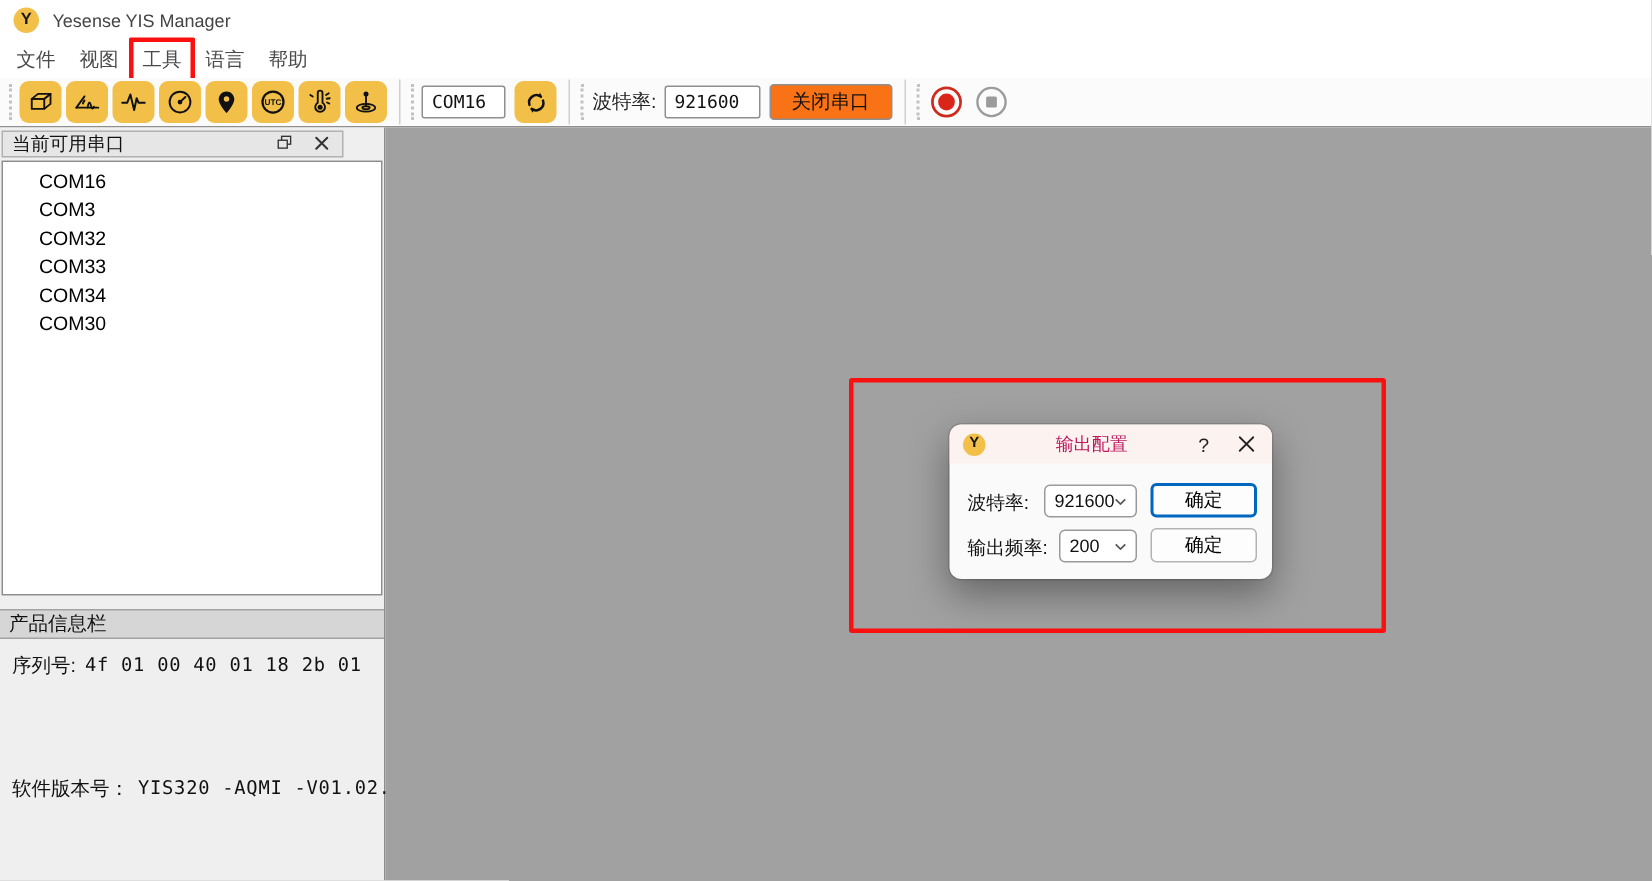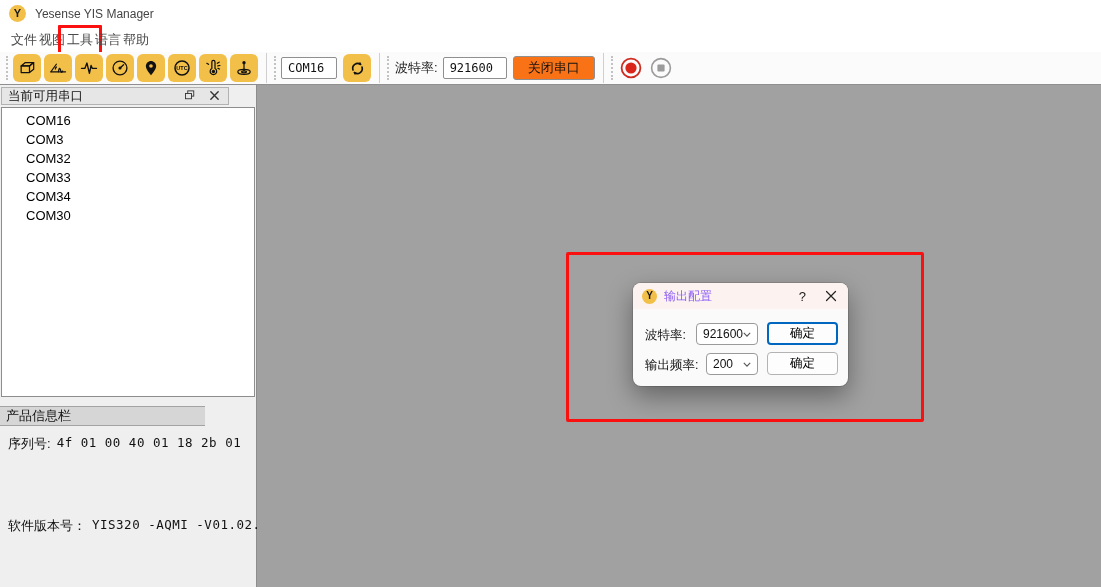--- a/index.html
+++ b/index.html
@@ -9,21 +9,21 @@
 
   
   .titlebar { position:absolute; left:0; top:0; width:1101px; height:27px;
     display:flex; align-items:center; gap:9px; padding-left:9px; background:#fff; }
   .app-logo { width:17px; height:17px; border-radius:50%; background:#f2bf49;
     color:#161616; font-weight:bold; font-size:11px; display:grid; place-items:center; line-height:1; }
   .app-title { font-size:12px; color:#444; }
 
   
   .menubar { position:absolute; left:0; top:27px; width:1101px; height:25px;
-    display:flex; align-items:center; padding-left:10px; background:#fff;
+    display:flex; align-items:center; gap:14px; padding-left:10px; background:#fff;
     font-size:13px; color:#4a4a4a; }
   .menu-item { position:relative; padding:2px 1px; cursor:default; }
   .menu-annotation { position:absolute; left:-8px; right:-8px; top:-4px; bottom:-4px;
     border:3px solid #fb1010; border-radius:1px; pointer-events:none; }
 
   
   .toolbar { position:absolute; left:0; top:52px; width:1101px; height:33px;
     background:#fbfbfb; border-bottom:1px solid #8f8f8f;
     display:flex; align-items:center; padding-left:4px; }
   .tb-handle { width:0; height:24px; border-left:2px dotted #c2c2c2; margin:0 5px 0 2px; }
@@ -47,21 +47,21 @@
   .dock-header { position:absolute; left:1px; top:2px; width:228px; height:18px;
     background:#e6e6e6; border:1px solid #b2b2b2; display:flex; align-items:flex-start;
     padding:0 6px; font-size:12.5px; color:#111; }
   .dock-header .dock-title { flex:1; }
   .dock-icon-btn { width:16px; height:14px; background:transparent; border:none;
     display:grid; place-items:center; cursor:pointer; padding:0; margin-left:8px; }
   .port-list { position:absolute; left:1px; top:22px; width:254px; height:290px;
     background:#fff; border:1px solid #8d8d8d; overflow:hidden; padding-top:3px; }
   .port-item { height:19px; line-height:19px; padding-left:24px; font-size:13px; color:#000; cursor:default; }
 
-  .info-header { position:absolute; left:0; top:321px; width:205px; height:20px;
+  .info-header { position:absolute; left:0; top:321px; width:256px; height:20px;
     background:#d6d6d6; border-top:1px solid #a3a3a3; border-bottom:1px solid #a3a3a3;
     display:flex; align-items:center; padding:0 6px; font-size:13px; color:#111; }
   .info-row { position:absolute; left:8px; display:flex; align-items:flex-start; gap:6px; }
   .info-row-serial { top:350px; }
   .info-row-version { top:432px; }
   .info-label { font-size:13px; color:#111; white-space:nowrap; }
   .info-value { font-family:"DejaVu Sans Mono","Liberation Mono",monospace; font-size:12.5px;
     color:#111; letter-spacing:0.5px; white-space:nowrap; }
 
   
@@ -69,21 +69,21 @@
 
   
   .dialog-wrap { position:absolute; left:633px; top:283px; width:215px; height:103px; }
   .dialog { position:absolute; left:0; top:0; width:215px; height:103px; border-radius:8px;
     background:#fafafa; box-shadow:0 10px 26px rgba(0,0,0,0.38), 0 0 0 1px rgba(0,0,0,0.12);
     overflow:hidden; }
   .dialog-titlebar { position:absolute; left:0; top:0; right:0; height:26px; background:#fcf3f1;
     display:flex; align-items:center; gap:7px; padding:0 9px; }
   .dialog-logo { width:15px; height:15px; border-radius:50%; background:#f2bf49; color:#161616;
     font-weight:bold; font-size:10px; display:grid; place-items:center; line-height:1; }
-  .dialog-title { font-size:12px; color:#8b5cf6; flex:1; }
+  .dialog-title { font-size:12px; color:#be185d; flex:1;text-align:center; }
   .dialog-help-btn { background:transparent; border:none; font-size:13px; color:#222;
     cursor:pointer; padding:0 10px 0 0; font-family:inherit; }
   .dialog-close-btn { background:transparent; border:none; cursor:pointer; padding:0 2px; display:grid; place-items:center; }
   .dlg-label { position:absolute; font-size:12.5px; color:#111; white-space:nowrap; }
   .dlg-combo { position:absolute; height:22px; background:#fff; border:1px solid #9a9a9a;
     border-radius:4px; display:flex; align-items:center; justify-content:space-between;
     padding:0 6px; cursor:pointer; }
   .dlg-combo .combo-value { font-size:12px; color:#111; font-family:"Liberation Sans","DejaVu Sans",sans-serif; }
   .dlg-ok-btn { position:absolute; width:71px; height:23px; background:#fdfdfd;
     border:1px solid #b3b3b3; border-radius:4px; font-size:12.5px; color:#000000; cursor:pointer;

